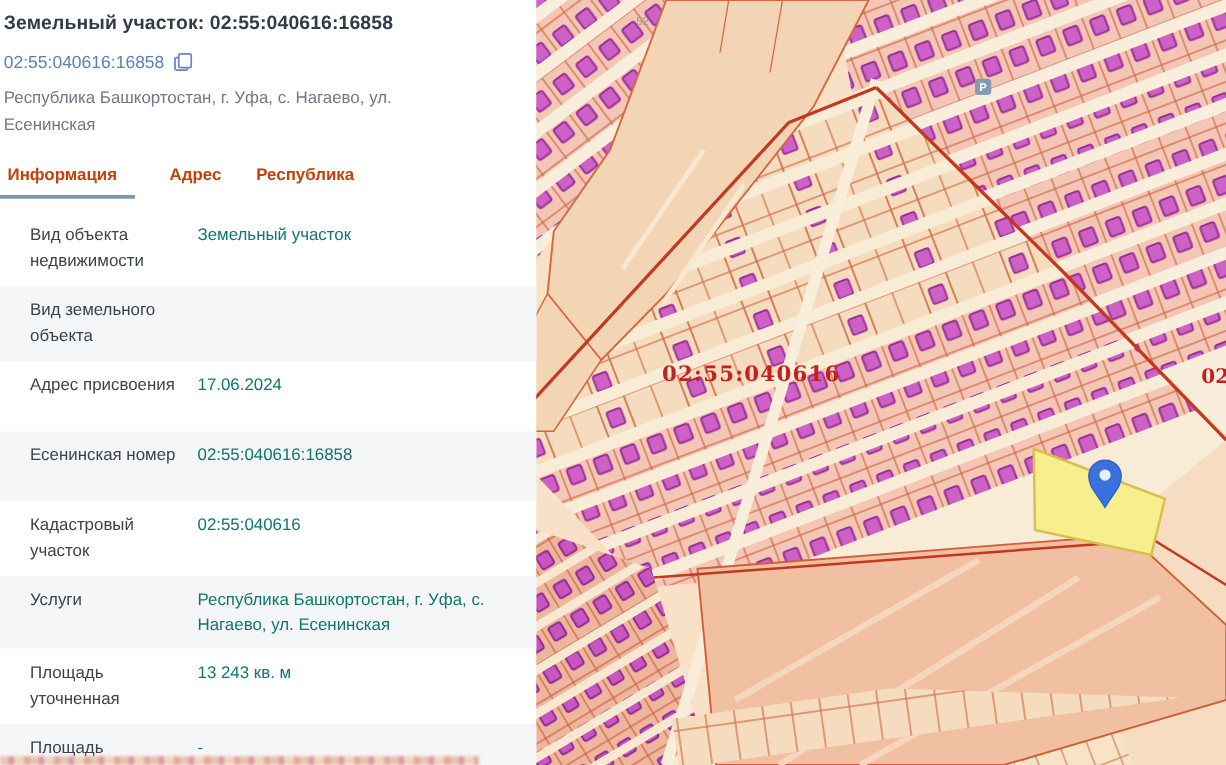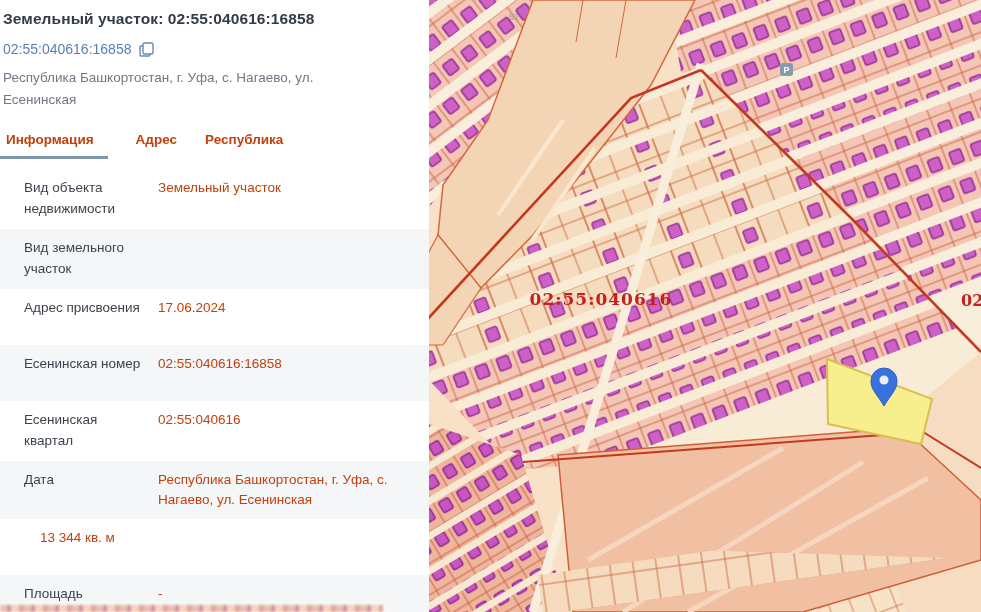--- a/index.html
+++ b/index.html
@@ -13,21 +13,21 @@
   .copy{display:inline-flex;cursor:pointer;}
   .addr{margin:10px 4px 0 3px;font-size:13.5px;line-height:1.6;color:#6f7884;max-width:345px;}
   .tabs{display:flex;gap:28px;margin:16px 0 0 0;padding:0 0 0 6px;}
   .tab{font-size:13.5px;font-weight:700;color:#c2410c;padding:6px 0 9px 0;cursor:pointer;border-bottom:3px solid transparent;}
   .tab.active{border-bottom:3px solid #7e96ab;}
   .tab.active{margin-left:-6px;padding-left:6px;padding-right:14px;}
   .table{margin-top:10px;}
   .row{display:flex;align-items:flex-start;padding:9px 6px 9px 24px;min-height:38px;}
   .row.alt{background:#f5f6f8;}
   .lbl{flex:0 0 118px;font-size:13.5px;line-height:1.55;color:#3c434d;font-weight:500;}
-  .val{flex:1;padding-left:16px;font-size:13.5px;line-height:1.5;color:#c2410c;}
+  .val{flex:1;padding-left:16px;font-size:13.5px;line-height:1.5;color:#0f766e;}
   
   .mapwrap{position:absolute;left:383px;top:0;width:598px;height:612px;z-index:1;cursor:grab;}
   .mapwrap svg{display:block;}
   
   .bottom-strip{position:absolute;left:0;bottom:0;width:383px;height:7px;z-index:3;
     background:repeating-linear-gradient(90deg,#eac3b2 0 7px,#d893a1 7px 11px,#f3d3c0 11px 19px,#e2a79b 19px 24px);
     filter:blur(1.2px);}
 </style>
 </head>
 <body>
@@ -54,40 +54,41 @@
       <div class="tab">Адрес</div>
       <div class="tab">Республика</div>
     </nav>
 
     <div class="table">
       <div class="row">
         <div class="lbl">Вид объекта недвижимости</div>
         <div class="val">Земельный участок</div>
       </div>
       <div class="row alt">
-        <div class="lbl">Вид земельного участок</div>
+        <div class="lbl">Вид земельного объекта</div>
       </div>
       <div class="row">
         <div class="lbl">Адрес присвоения</div>
         <div class="val">17.06.2024</div>
       </div>
       <div class="row alt">
         <div class="lbl">Есенинская номер</div>
         <div class="val">02:55:040616:16858</div>
       </div>
       <div class="row">
-        <div class="lbl">Есенинская квартал</div>
+        <div class="lbl">Кадастровый участок</div>
         <div class="val">02:55:040616</div>
       </div>
       <div class="row alt">
-        <div class="lbl">Дата</div>
+        <div class="lbl">Услуги</div>
         <div class="val">Республика Башкортостан, г. Уфа, с. Нагаево, ул. Есенинская</div>
       </div>
       <div class="row">
-        <div class="val">13 344 кв. м</div>
+        <div class="lbl">Площадь уточненная</div>
+        <div class="val">13 243 кв. м</div>
       </div>
       <div class="row alt">
         <div class="lbl">Площадь декларированная</div>
         <div class="val">-</div>
       </div>
     </div>
   </aside>
 
   <div class="mapwrap">
     <svg width="598" height="612" viewBox="0 0 598 612">

